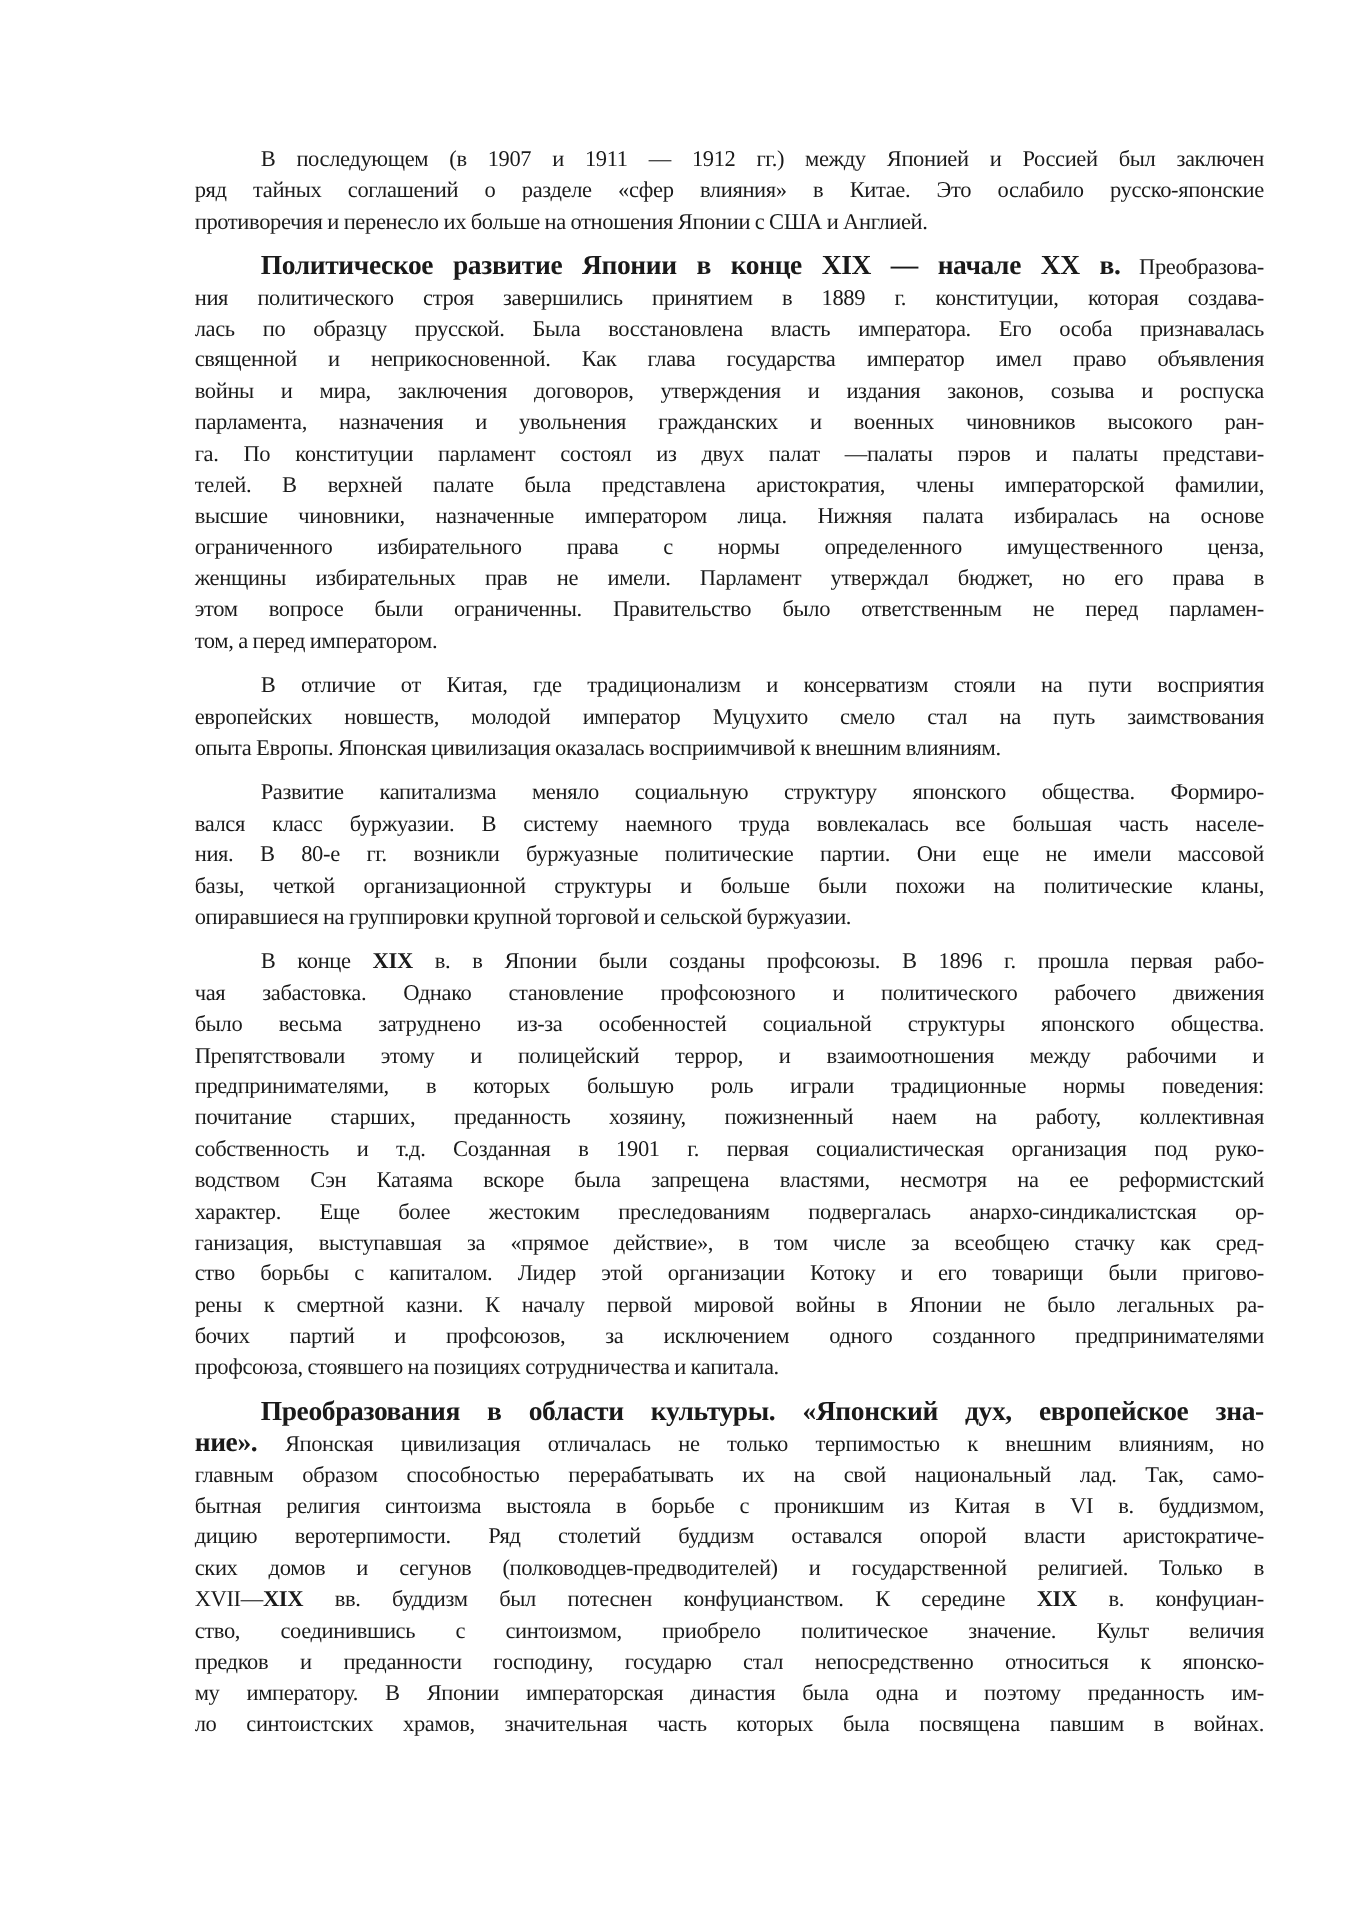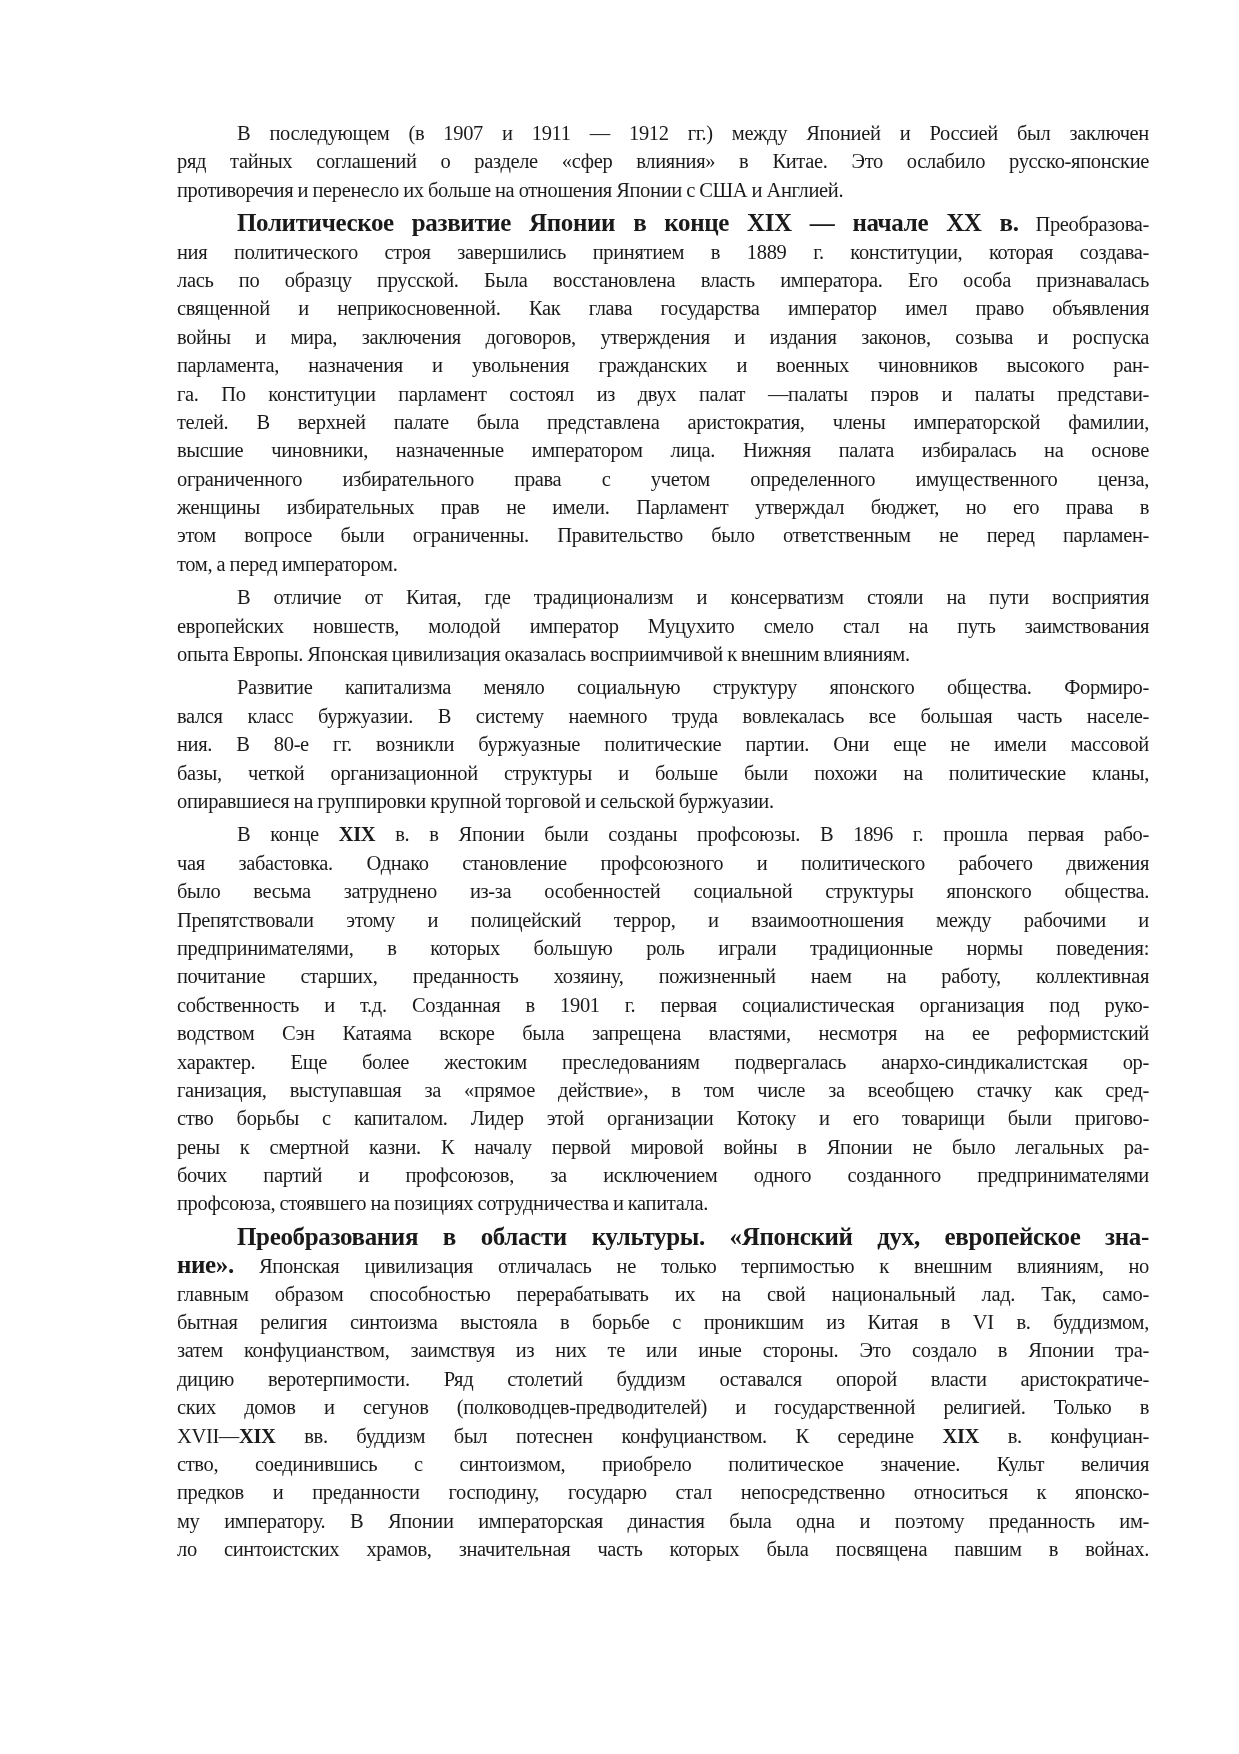--- a/index.html
+++ b/index.html
@@ -6,21 +6,21 @@
   body { width: 1239px; height: 1754px; position: relative; overflow: hidden; }
   .page {
     position: absolute;
     left: 177px;
     top: 119px;
     width: 972px;
     font-family: "Liberation Serif", "DejaVu Serif", serif;
     font-size: 20.5px;
     color: #1a1a1a;
   }
-  .para { margin: 0 0 5px 0; }
+  .para { margin: 12px 0 5px 0; }
   .line {
     display: block;
     height: 28.4px;
     line-height: 28.4px;
     white-space: nowrap;
     text-align: justify;
     text-align-last: justify;
     letter-spacing: -0.35px;
     word-spacing: -0.5px;
   }
@@ -43,21 +43,21 @@
   <div class="para">
     <span class="line indent"><span class="heading">Политическое развитие Японии в конце XIX — начале XX в.</span><span> Преобразова-</span></span>
     <span class="line">ния политического строя завершились принятием в 1889 г. конституции, которая создава-</span>
     <span class="line">лась по образцу прусской. Была восстановлена власть императора. Его особа признавалась</span>
     <span class="line">священной и неприкосновенной. Как глава государства император имел право объявления</span>
     <span class="line">войны и мира, заключения договоров, утверждения и издания законов, созыва и роспуска</span>
     <span class="line">парламента, назначения и увольнения гражданских и военных чиновников высокого ран-</span>
     <span class="line">га. По конституции парламент состоял из двух палат —палаты пэров и палаты представи-</span>
     <span class="line">телей. В верхней палате была представлена аристократия, члены императорской фамилии,</span>
     <span class="line">высшие чиновники, назначенные императором лица. Нижняя палата избиралась на основе</span>
-    <span class="line">ограниченного избирательного права с учетом определенного имущественного ценза,</span>
+    <span class="line">ограниченного избирательного права с нормы определенного имущественного ценза,</span>
     <span class="line">женщины избирательных прав не имели. Парламент утверждал бюджет, но его права в</span>
     <span class="line">этом вопросе были ограниченны. Правительство было ответственным не перед парламен-</span>
     <span class="line last">том, а перед императором.</span>
   </div>
 
   <div class="para">
     <span class="line indent">В отличие от Китая, где традиционализм и консерватизм стояли на пути восприятия</span>
     <span class="line">европейских новшеств, молодой император Муцухито смело стал на путь заимствования</span>
     <span class="line last">опыта Европы. Японская цивилизация оказалась восприимчивой к внешним влияниям.</span>
   </div>
@@ -85,21 +85,20 @@
     <span class="line">рены к смертной казни. К началу первой мировой войны в Японии не было легальных ра-</span>
     <span class="line">бочих партий и профсоюзов, за исключением одного созданного предпринимателями</span>
     <span class="line last">профсоюза, стоявшего на позициях сотрудничества и капитала.</span>
   </div>
 
   <div class="para">
     <span class="line indent heading">Преобразования в области культуры. «Японский дух, европейское зна-</span>
     <span class="line"><span class="heading">ние».</span><span> Японская цивилизация отличалась не только терпимостью к внешним влияниям, но</span></span>
     <span class="line">главным образом способностью перерабатывать их на свой национальный лад. Так, само-</span>
     <span class="line">бытная религия синтоизма выстояла в борьбе с проникшим из Китая в VI в. буддизмом,</span>
-    <span class="line">затем конфуцианством, заимствуя из них те или иные стороны. Это создало в Японии тра-</span>
     <span class="line">дицию веротерпимости. Ряд столетий буддизм оставался опорой власти аристократиче-</span>
     <span class="line">ских домов и сегунов (полководцев-предводителей) и государственной религией. Только в</span>
     <span class="line"><span>XVII—</span><b>XIX</b><span> вв. буддизм был потеснен конфуцианством. К середине </span><b>XIX</b><span> в. конфуциан-</span></span>
     <span class="line">ство, соединившись с синтоизмом, приобрело политическое значение. Культ величия</span>
     <span class="line">предков и преданности господину, государю стал непосредственно относиться к японско-</span>
     <span class="line">му императору. В Японии императорская династия была одна и поэтому преданность им-</span>
     <span class="line">ло синтоистских храмов, значительная часть которых была посвящена павшим в войнах.</span>
   </div>
 
 </div>

